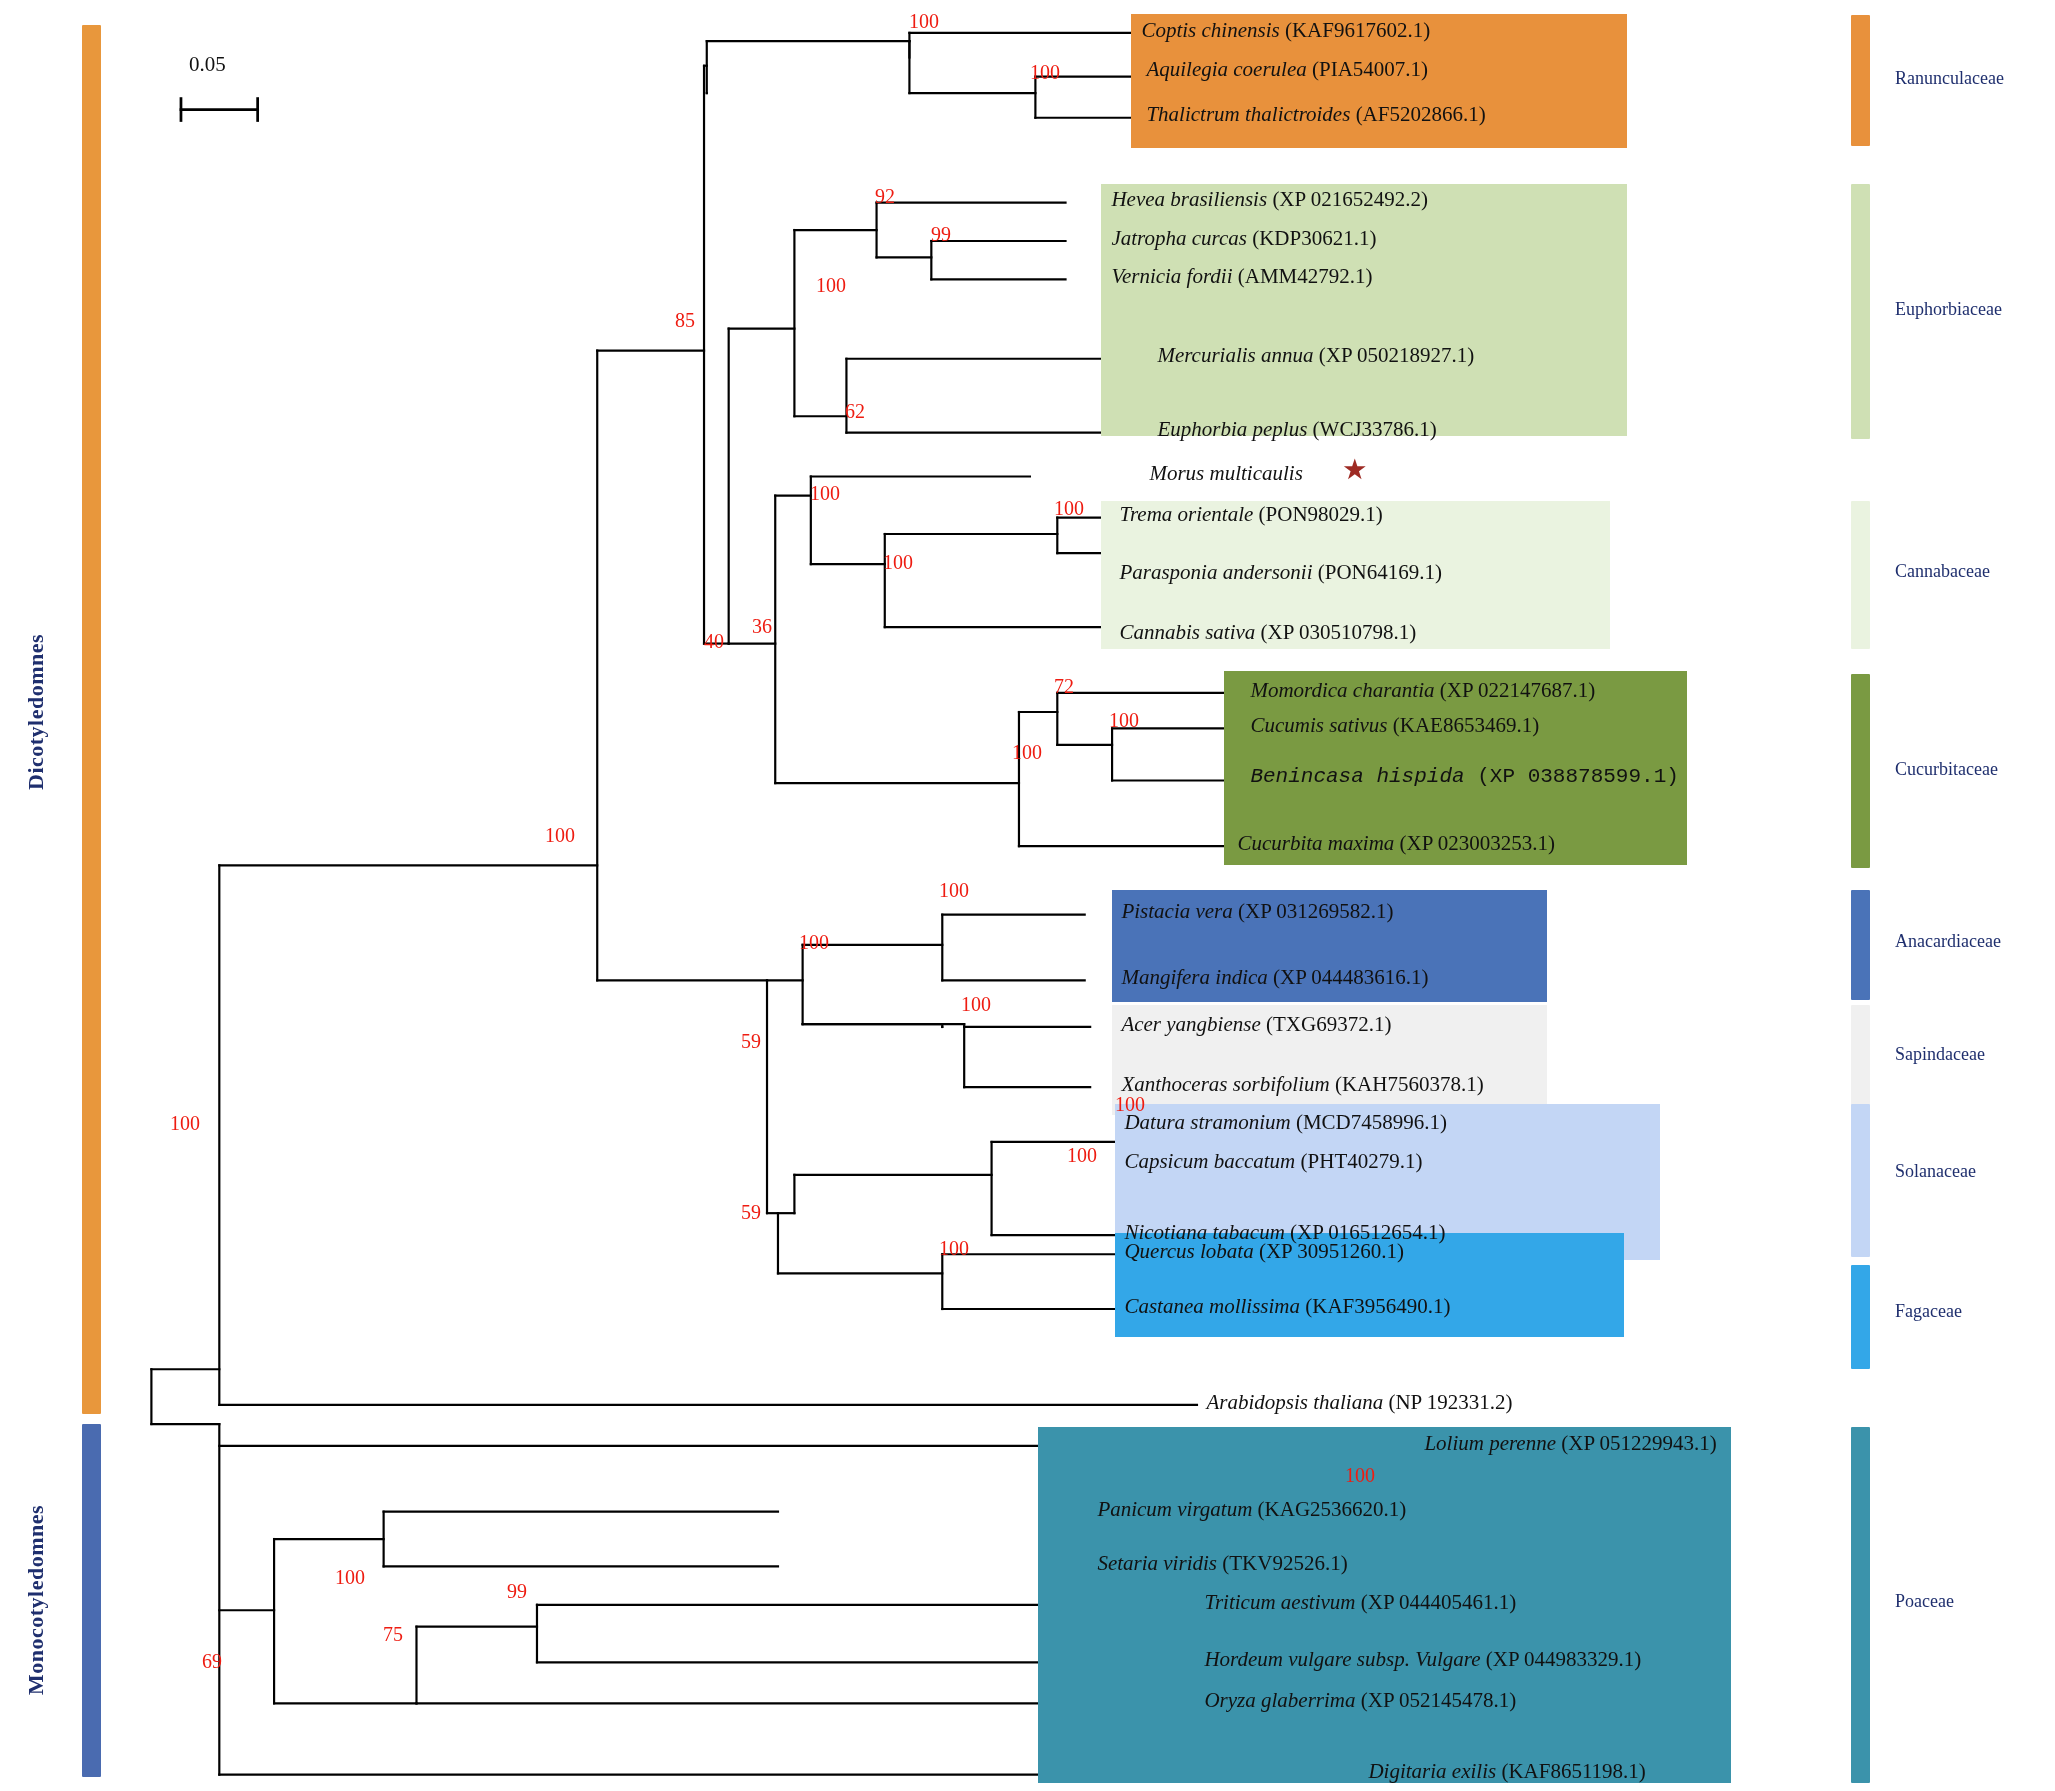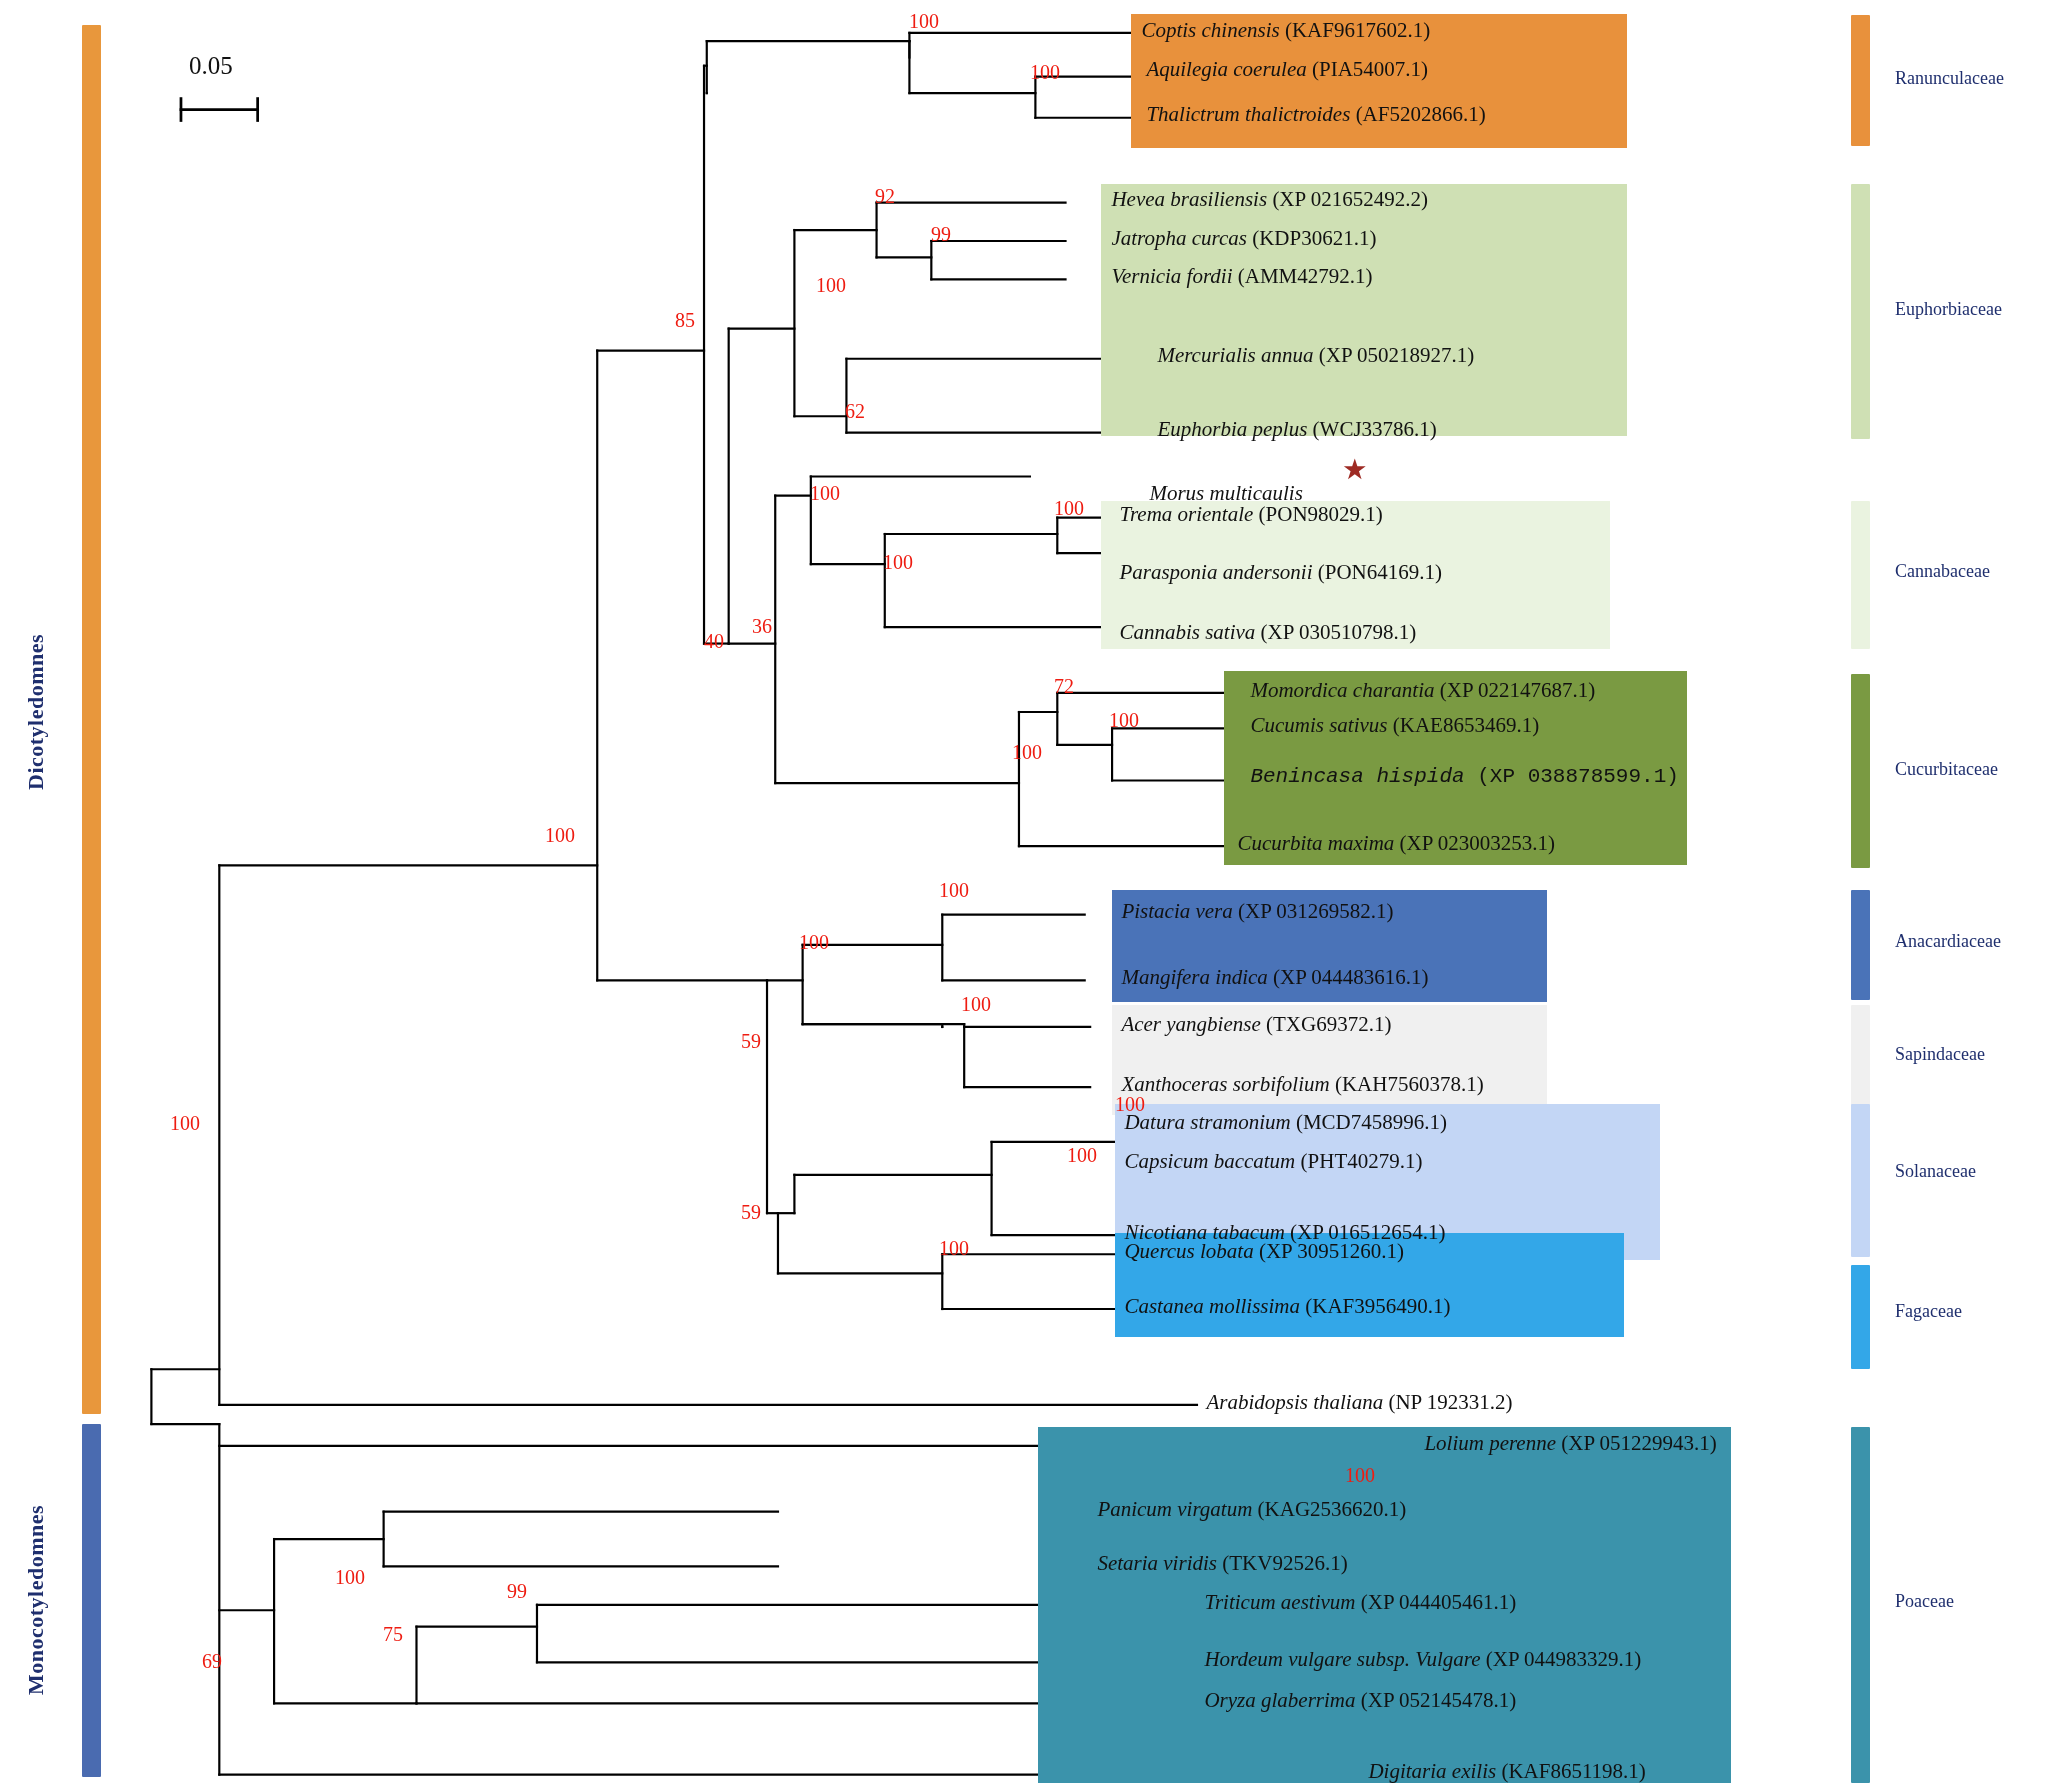--- a/index.html
+++ b/index.html
@@ -17,21 +17,21 @@
   .taxon i{font-style:italic;}
 
   
   .boot{position:absolute;color:#ee1c11;font-size:20px;font-family:"Liberation Serif",serif;}
 
   
   .fambar{position:absolute;width:18.6px;border-radius:1.1px;}
   .famlabel{position:absolute;font-size:18px;color:#1f2f6e;white-space:nowrap;}
 
   
-  .scaletext{position:absolute;font-size:25px;color:#111;}
+  .scaletext{position:absolute;font-size:21px;color:#111;}
 
   svg.tree{position:absolute;left:0;top:0;width:2056px;height:1791px;}
   .star{position:absolute;color:#9e2b24;font-size:28.5px;line-height:1;}
 </style>
 </head>
 <body>
 
 <div id="root">
 
   <svg class="tree" viewBox="0 0 3753 3270">
@@ -200,21 +200,21 @@
   <div class="taxonbox" style="left:1107px; top:264px;">
       <span class="taxon"><i>Vernicia fordii</i> <span>(AMM42792.1)</span></span>
     </div>
   <div class="taxonbox" style="left:1153px; top:343px;">
       <span class="taxon"><i>Mercurialis annua</i> <span>(XP 050218927.1)</span></span>
     </div>
   <div class="taxonbox" style="left:1153px; top:417px;">
       <span class="taxon"><i>Euphorbia peplus</i> <span>(WCJ33786.1)</span></span>
     </div>
 
-  <div class="taxonbox" style="left:1145px; top:461px;margin-top:20px;">
+  <div class="taxonbox" style="left:1145px; top:461px;">
       <span class="taxon"><i>Morus multicaulis</i></span>
     </div>
   <div class="star" style="left:1342px; top:456px;">★</div>
   <div class="taxonbox" style="left:1115px; top:502px;">
       <span class="taxon"><i>Trema orientale</i> <span>(PON98029.1)</span></span>
     </div>
   <div class="taxonbox" style="left:1115px; top:560px;">
       <span class="taxon"><i>Parasponia andersonii</i> <span>(PON64169.1)</span></span>
     </div>
   <div class="taxonbox" style="left:1115px; top:612px;margin-top:8px;">

